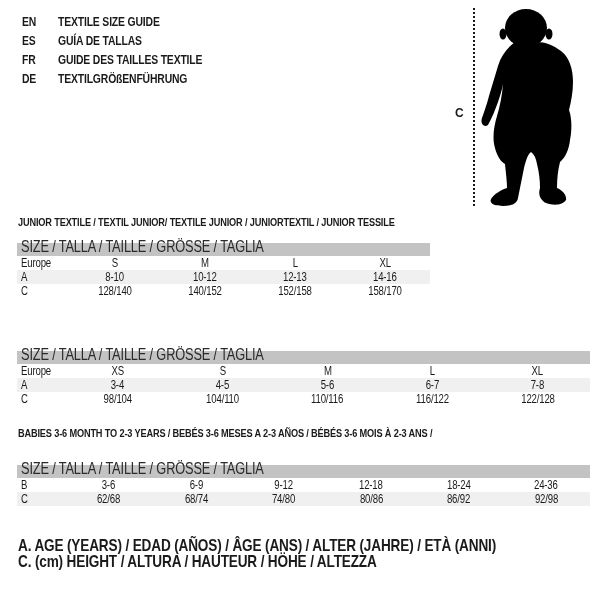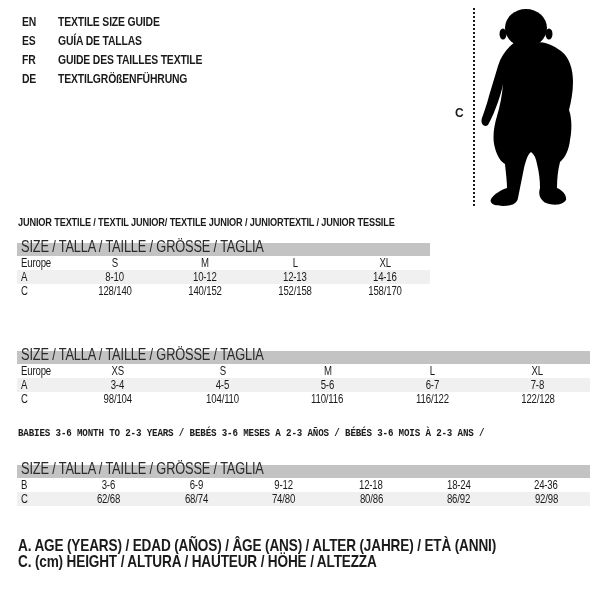--- a/index.html
+++ b/index.html
@@ -152,21 +152,21 @@
       <span class="lbl"><span class="cx-l">C</span></span>
       <span class="cell"><span class="cx-c">98/104</span></span>
       <span class="cell"><span class="cx-c">104/110</span></span>
       <span class="cell"><span class="cx-c">110/116</span></span>
       <span class="cell"><span class="cx-c">116/122</span></span>
       <span class="cell"><span class="cx-c">122/128</span></span>
     </div>
   </div>
 
   <div class="sec-title" style="top:426px;left:18px;">
-    <div style="height:15px;font-family:Liberation Mono, monospace;"><span class="cx-l">BABIES 3-6 MONTH TO 2-3 YEARS / BEBÉS 3-6 MESES A 2-3 AÑOS / BÉBÉS 3-6 MOIS À 2-3 ANS /</span></div>
+    <div style="height:15px;"><span class="cx-l">BABIES 3-6 MONTH TO 2-3 YEARS / BEBÉS 3-6 MESES A 2-3 AÑOS / BÉBÉS 3-6 MOIS À 2-3 ANS /</span></div>
   </div>
   <div class="tbl t3" style="top:465px;width:573px;">
     <div class="bar">
       <span class="cx-l">SIZE / TALLA / TAILLE / GRÖSSE / TAGLIA</span>
     </div>
     <div class="trow">
       <span class="lbl"><span class="cx-l">B</span></span>
       <span class="cell"><span class="cx-c">3-6</span></span>
       <span class="cell"><span class="cx-c">6-9</span></span>
       <span class="cell"><span class="cx-c">9-12</span></span>

